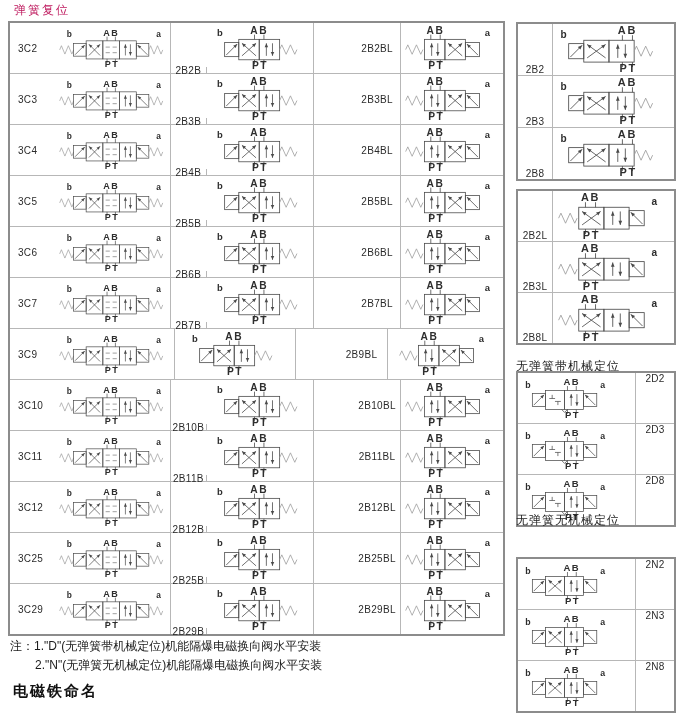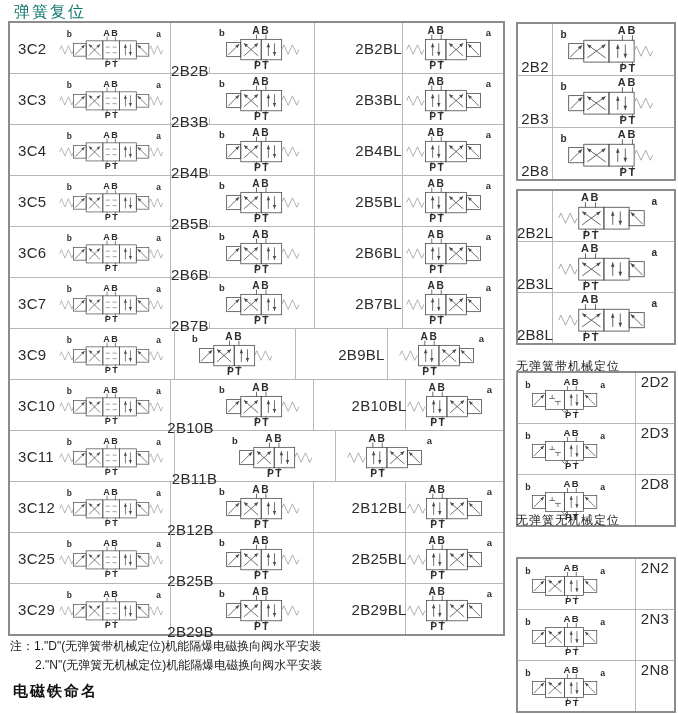--- a/index.html
+++ b/index.html
@@ -1,31 +1,31 @@
 <!DOCTYPE html>
 <html><head>
 <meta charset="utf-8">
 <style>
   html,body{margin:0;padding:0;background:#fff;}
   body{width:678px;height:714px;position:relative;font-family:"Liberation Sans",sans-serif;color:#222;overflow:hidden;}
-  .title{position:absolute;left:14px;top:2px;font-size:16px;letter-spacing:2px;color:#0f766e;}
+  .title{position:absolute;left:14px;top:2px;font-size:12px;letter-spacing:2px;color:#be185d;}
   .sec-label{position:absolute;font-size:12px;letter-spacing:1px;color:#1d1d1d;}
   .tbl{position:absolute;border:2px solid #8c8c8c;box-sizing:border-box;background:#fff;}
   
   #main-table{left:8px;top:21px;width:497px;}
   .mrow{display:flex;height:50px;border-bottom:1px solid #b7b7b7;align-items:stretch;}
   .mrow:last-child{border-bottom:none;}
   .mc{display:flex;align-items:center;justify-content:center;border-right:1px solid #b7b7b7;box-sizing:border-box;}
   .mc1{width:165px;justify-content:flex-start;padding-left:8px;}
   .mc1 .code{width:40px;flex:none;}
   .mc2{width:40px;margin-top:44px;}
   .mc3{width:121px;}
   .mc4{width:52px;margin-left:40px;}
   .mc5{width:115px;border-right:none;}
-  .code{font-size:15px;color:#2b2b2b;letter-spacing:.3px;white-space:nowrap;}
+  .code{font-size:10px;color:#2b2b2b;letter-spacing:.3px;white-space:nowrap;}
   
   .rtbl{left:516px;width:160px;}
   #rt-a{top:22px;}  #rt-a .rrow{height:51px;}
   #rt-b{top:189px;} #rt-c{top:371px;} #rt-d{top:557px;}
   .rrow{display:flex;height:50px;border-bottom:1px solid #b7b7b7;align-items:stretch;}
   .rrow:last-child{border-bottom:none;}
   .rc-code{width:34px;flex:none;display:flex;align-items:flex-end;justify-content:center;border-right:1px solid #b7b7b7;}
   .rc-code-r{width:38px;flex:none;display:flex;align-items:flex-start;justify-content:center;border-left:1px solid #b7b7b7;}
   .rc-sym{flex:1;display:flex;align-items:center;justify-content:center;}
   #label-c{left:516px;top:358px;} #label-d{left:516px;top:512px;text-align:center;}
@@ -852,20 +852,23 @@
             <polyline points="86,30 88.75,24 94.25,36 99.75,24 105.25,36 108,30" fill="none" stroke="#9b9b9b" stroke-width="1"></polyline>
             <line x1="54" y1="17" x2="54" y2="11" stroke="#4a4a4a" stroke-width="1"></line>
             <line x1="66" y1="17" x2="66" y2="11" stroke="#4a4a4a" stroke-width="1"></line>
             <line x1="54" y1="43" x2="54" y2="49" stroke="#4a4a4a" stroke-width="1"></line>
             <line x1="66" y1="43" x2="66" y2="49" stroke="#4a4a4a" stroke-width="1"></line>
             <text x="10" y="13" text-anchor="middle" class="slab">b</text>
             <text x="60" y="10" text-anchor="middle" class="plab">AB</text>
             <text x="61" y="55" text-anchor="middle" class="plab">PT</text>
           </svg>
         </div>
+        <div class="mc mc4">
+          <span class="code">2B11BL</span>
+        </div>
         <div class="mc mc5">
           <svg viewBox="0 0 122 56" width="96" height="44">
             <polyline points="2,30 4.75,24 10.25,36 15.75,24 21.25,36 24,30" fill="none" stroke="#9b9b9b" stroke-width="1"></polyline>
             <rect x="26" y="17" width="26" height="26" fill="none" stroke="#4a4a4a" stroke-width="1"></rect>
             <line x1="35.1" y1="38" x2="35.1" y2="22" stroke="#4a4a4a" stroke-width="1"></line>
             <polygon points="35.1,22 37.300000000000004,27 32.9,27" fill="#4a4a4a" stroke="none"></polygon>
             <line x1="42.900000000000006" y1="22" x2="42.900000000000006" y2="38" stroke="#4a4a4a" stroke-width="1"></line>
             <polygon points="42.900000000000006,38 40.7,33 45.10000000000001,33" fill="#4a4a4a" stroke="none"></polygon>
             <rect x="52" y="17" width="26" height="26" fill="none" stroke="#4a4a4a" stroke-width="1"></rect>
             <line x1="56" y1="38" x2="74" y2="22" stroke="#4a4a4a" stroke-width="1"></line>

